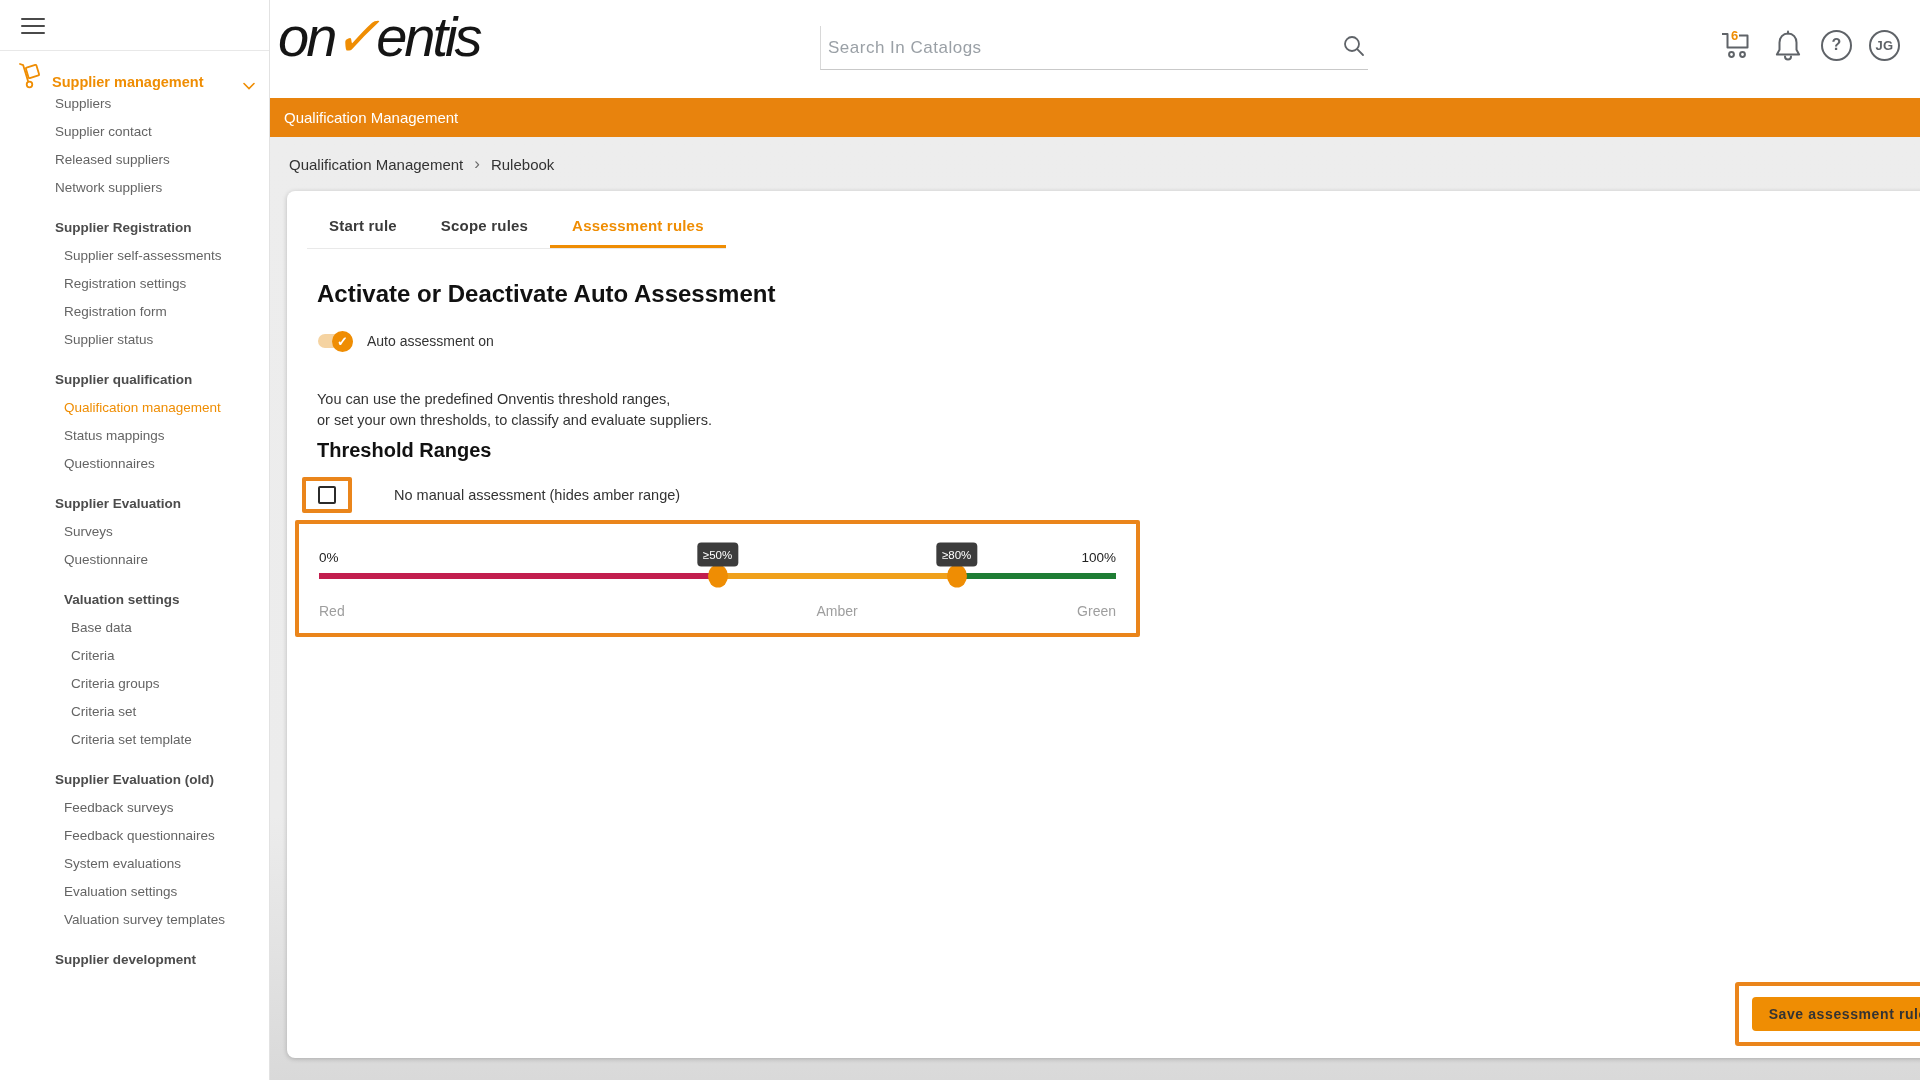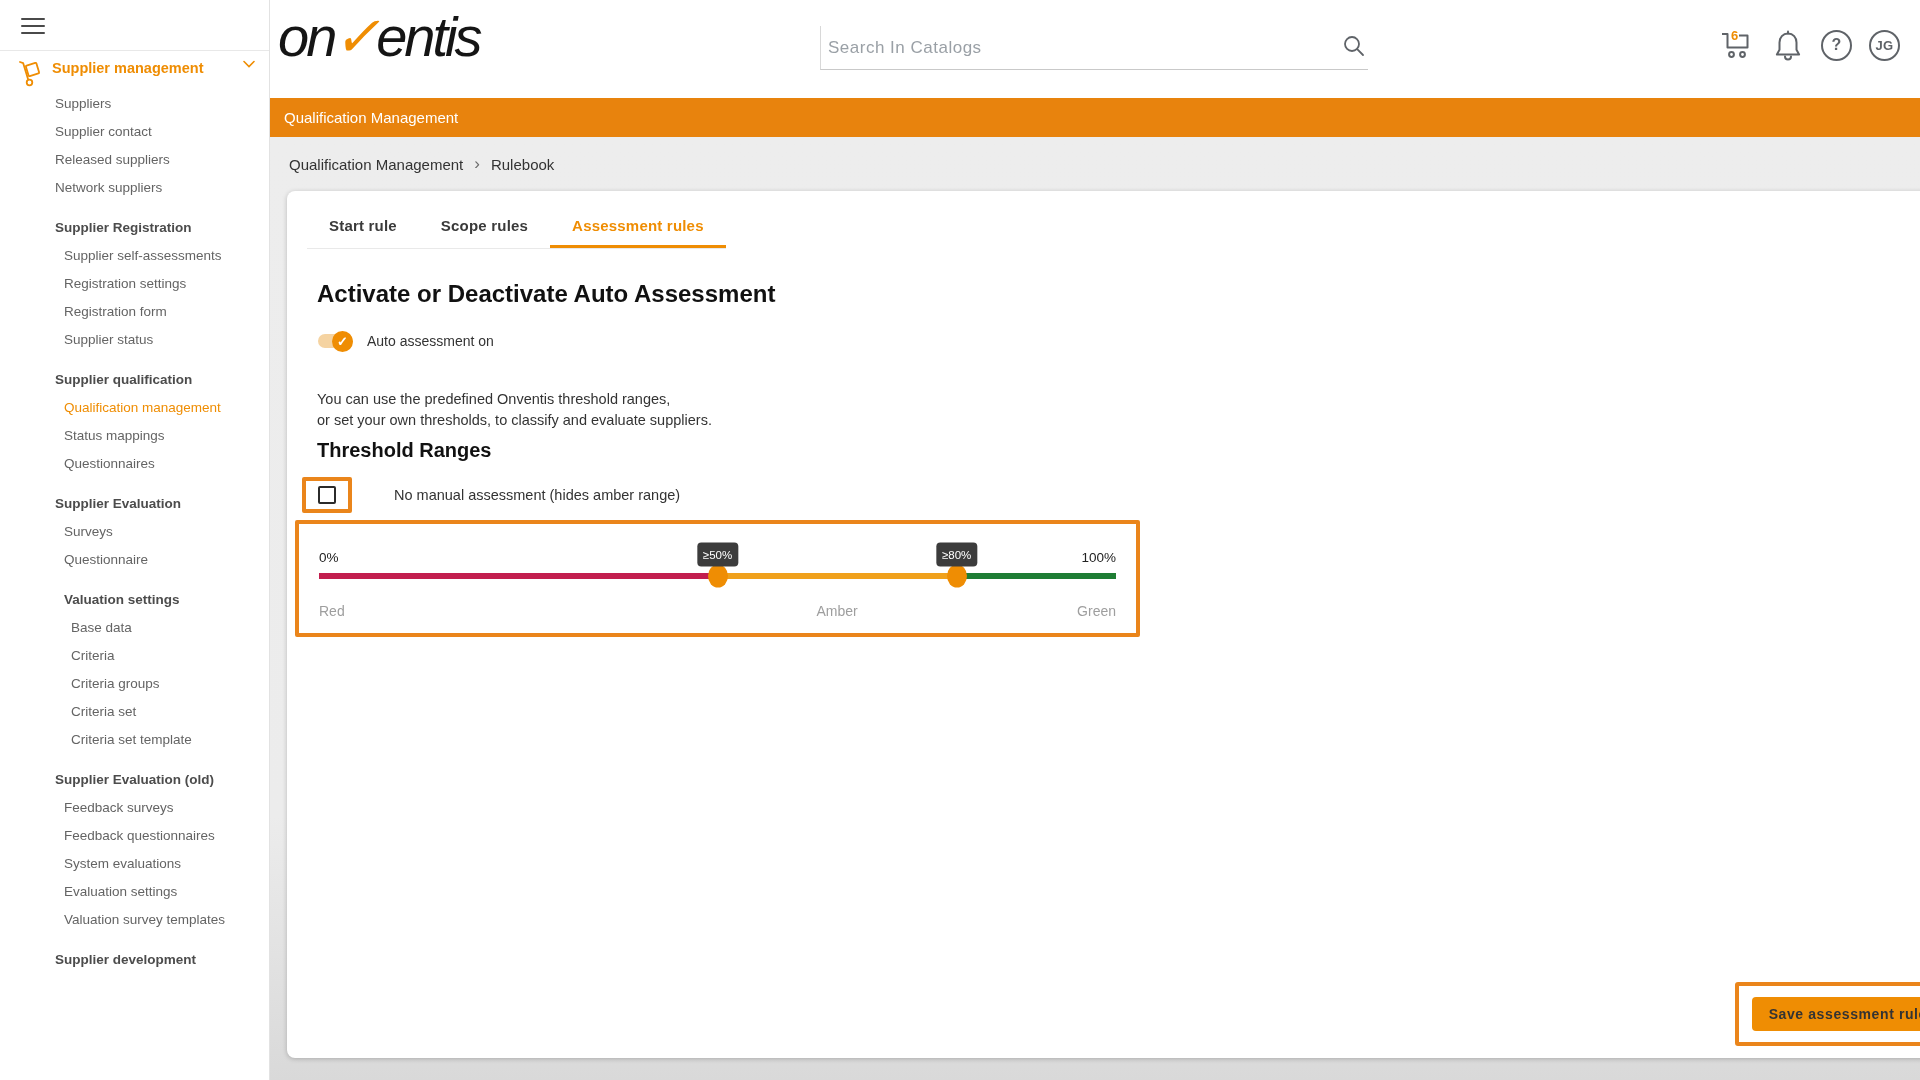--- a/index.html
+++ b/index.html
@@ -10,21 +10,21 @@
   html,body{margin:0;padding:0;}
   body{width:1920px;height:1080px;overflow:hidden;font-family:"Liberation Sans",sans-serif;background:#e9e9e9;}
   #app{position:relative;width:1920px;height:1080px;background:#fff;}
 
   
   #sidebar{position:absolute;left:0;top:0;width:270px;height:1080px;background:#fff;border-right:1px solid #e2e2e2;z-index:3;}
   .hamburger{position:absolute;left:21px;top:18px;width:24px;height:16px;display:flex;flex-direction:column;justify-content:space-between;cursor:pointer;}
   .hamburger span{display:block;height:2px;background:#4a4a4a;border-radius:1px;}
   .sidebar-divider{position:absolute;top:50px;left:0;width:100%;height:1px;background:#e8e8e8;}
   #sidebar-nav{position:absolute;top:51px;left:0;right:0;}
-  .sb-root{display:flex;align-items:flex-start;height:30px;margin-top:9px;padding:0 14px 0 17px;cursor:pointer;}
+  .sb-root{display:flex;align-items:flex-end;height:30px;margin-top:9px;padding:0 14px 0 17px;cursor:pointer;}
   .sb-root-icon{width:26px;height:28px;flex:0 0 auto;}
   .sb-root-label{margin-left:9px;font-size:14.5px;font-weight:bold;color:var(--accent);}
   .sb-root-chevron{margin-left:auto;display:flex;align-items:center;}
   .sb-row{height:28px;line-height:28px;font-size:13.5px;color:#646464;white-space:nowrap;cursor:pointer;}
   .sb-item.sb-active{color:var(--accent);}
   .sb-header{font-weight:bold;color:#4c4c4c;margin-top:12px;cursor:default;}
   .sb-indent-1{padding-left:55px;}
   .sb-indent-2{padding-left:64px;}
   .sb-indent-3{padding-left:71px;}
 

